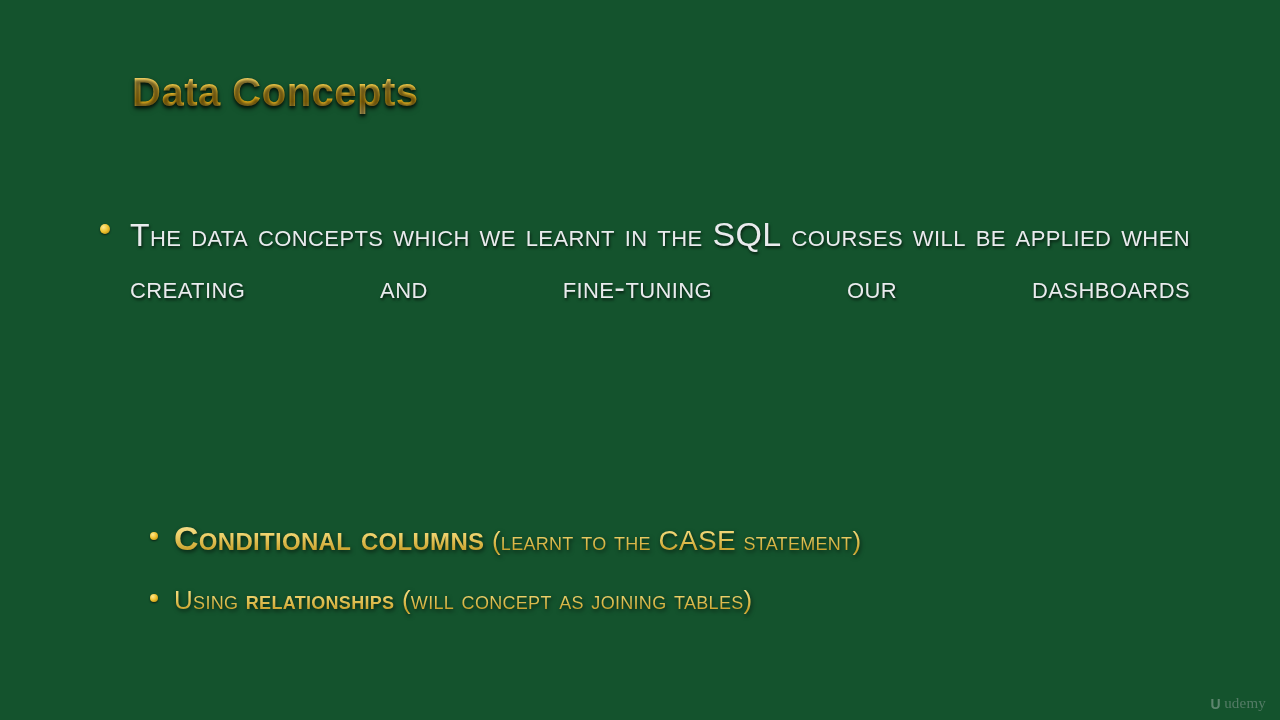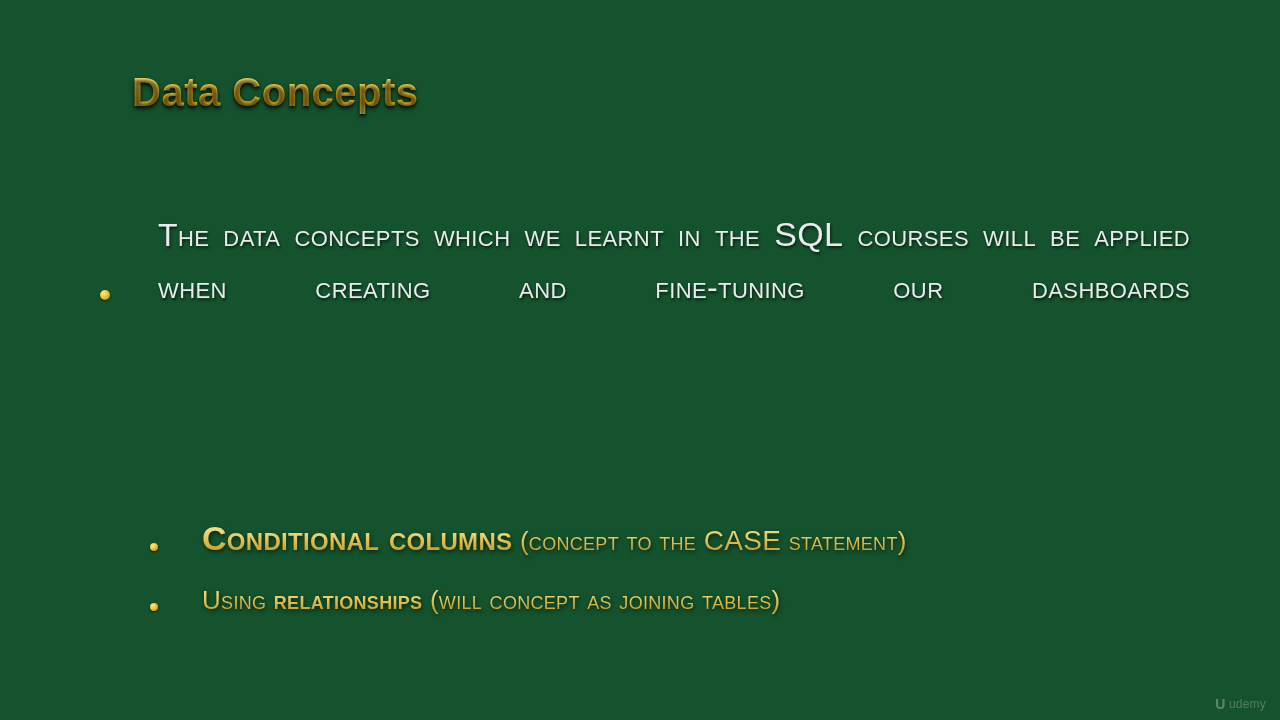--- a/index.html
+++ b/index.html
@@ -62,22 +62,21 @@
     line-height: 1.02;
     letter-spacing: 0.3px;
   }
   #logo .logo-line-1 { font-size: 19px; }
   #logo .logo-line-2 { font-size: 21px; }
 
   
   .bullet-row {
     position: absolute;
     display: flex;
-    align-items: center;
-    gap: 28px;
+    align-items: flex-start;
   }
   .dot {
     flex: 0 0 auto;
     border-radius: 50%;
     background: radial-gradient(circle at 35% 32%, #ffe98f 0%, #eec22f 48%, #a8790b 100%);
     box-shadow: 0 1px 2px rgba(0,0,0,0.6);
   }
   .dot-l1 { width: 10px; height: 10px; margin-top: 16px; margin-right: 20px; }
   .dot-l2 { width: 8px;  height: 8px;  margin-top: 14px; margin-right: 16px; }
 
@@ -135,43 +134,43 @@
     opacity: 0.38;
   }
   #watermark .uw-mark {
     font-family: "Liberation Sans", sans-serif;
     font-weight: bold;
     font-size: 14px;
     color: #d6d8da;
     letter-spacing: -0.5px;
   }
   #watermark .uw-text {
-    font-family: Liberation Sans, sans-serif;
-    font-size: 12px;
+    font-family: Liberation Serif, serif;
+    font-size: 15px;
     color: #b9bcbf;
     letter-spacing: 0.2px;
   }
 </style>
 </head>
 <body>
 
 <div id="slide">
 
   <div id="slide-title">Data Concepts</div>
 
 
   <div class="bullet-row" id="para-1">
     <span class="dot dot-l1"></span>
     <div class="body txt-white"><span>The data concepts which we learnt in the </span><span style="font-variant:normal; font-size:34px;">SQL</span><span> courses will be applied when creating and fine-tuning our dashboards</span></div>
   </div>
 
 
   <div class="bullet-row" id="sub-1">
     <span class="dot dot-l2"></span>
-    <div class="body txt-gold"><b style="font-size:34px;">Conditional columns</b><span> (concept to the </span><span style="font-variant:normal; font-size:28px;">CASE</span><span> statement)</span></div>
+    <div class="body txt-gold"><b style="font-size:34px;">Conditional columns</b><span> (learnt to the </span><span style="font-variant:normal; font-size:28px;">CASE</span><span> statement)</span></div>
   </div>
 
   <div class="bullet-row" id="sub-2">
     <span class="dot dot-l2"></span>
     <div class="body txt-gold"><span>Using </span><b>relationships</b><span> (will concept as joining tables)</span></div>
   </div>
 
   <div id="watermark">
     <span class="uw-mark">U</span>
     <span class="uw-text">udemy</span>

